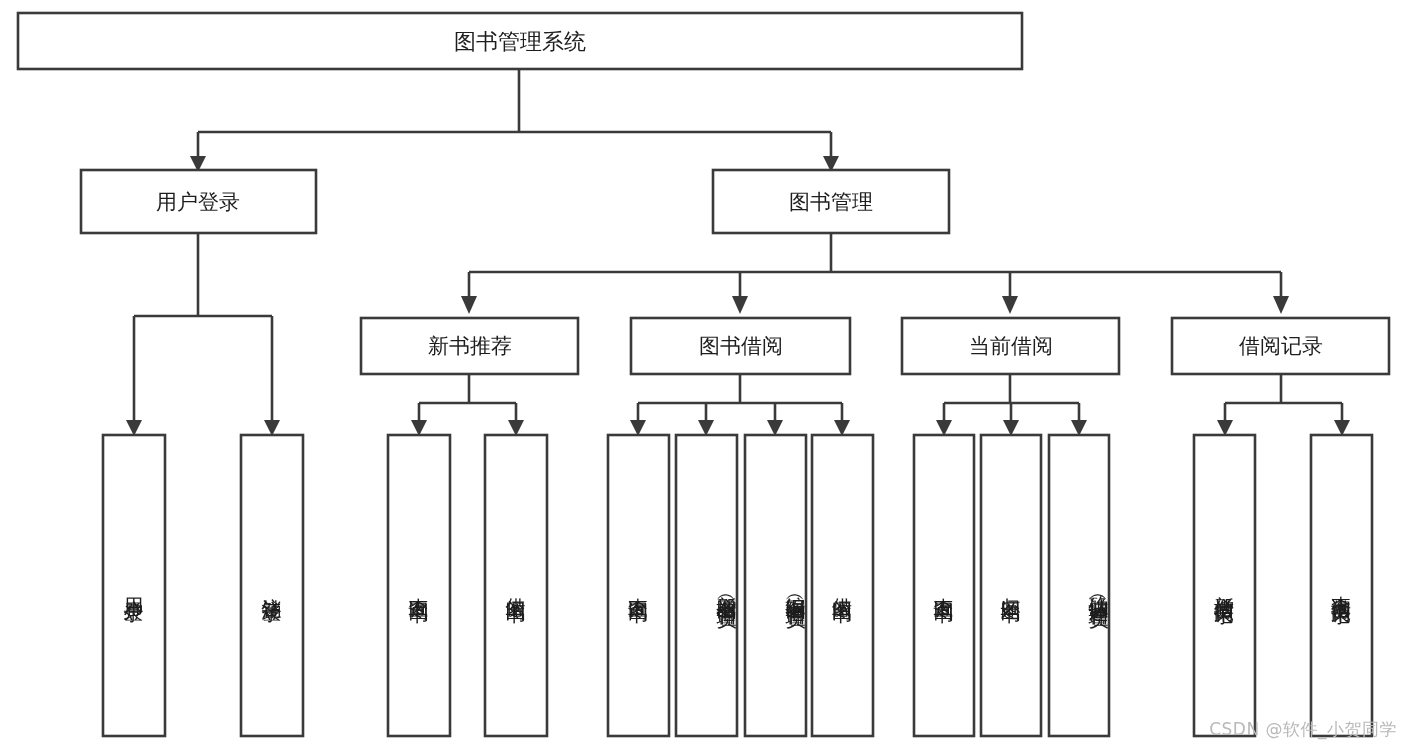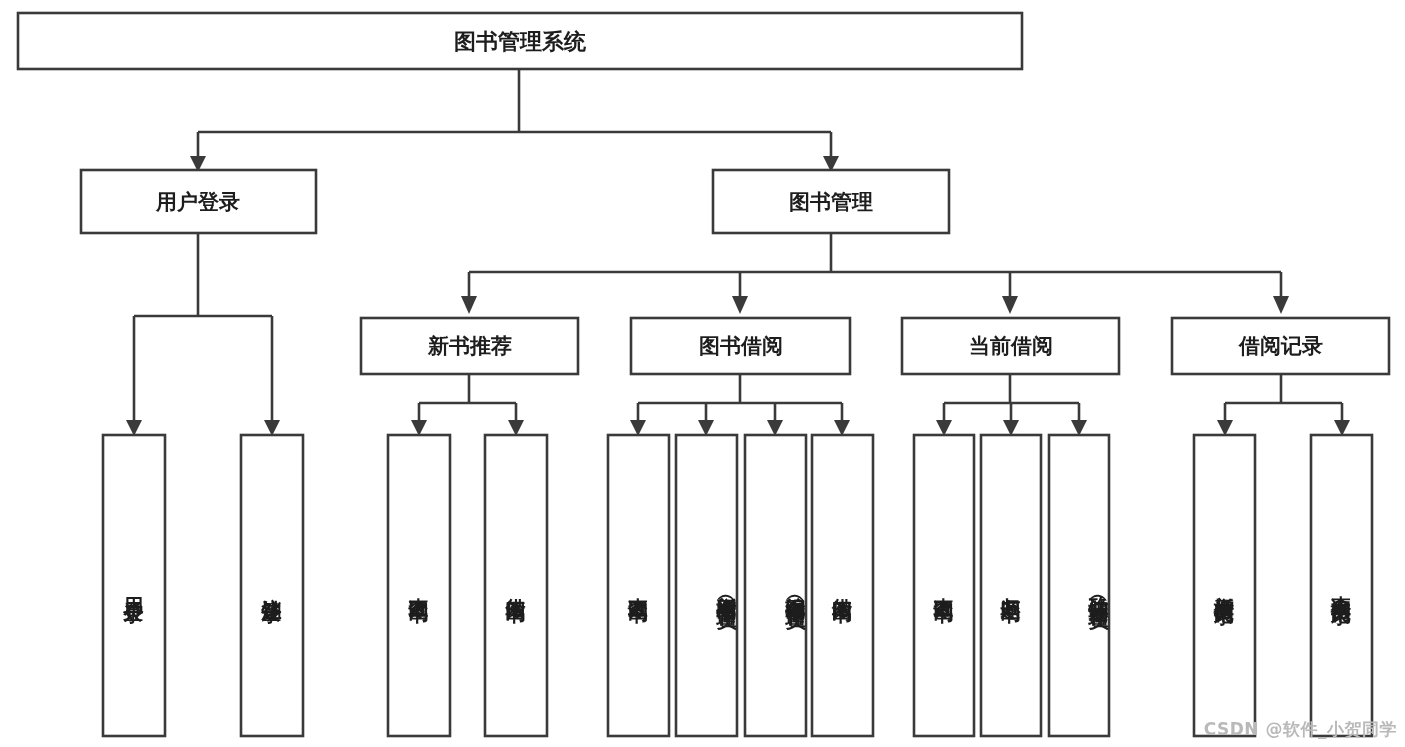--- a/index.html
+++ b/index.html
@@ -11,21 +11,20 @@
     width: 1405px;
     height: 747px;
     font-family: "DejaVu Sans", "Liberation Sans", sans-serif;
     overflow: hidden;
   }
   #diagram-root {
     position: relative;
     width: 1405px;
     height: 747px;
     background: #ffffff;
-    font-weight: bold;
   }
   svg.diagram-svg {
     position: absolute;
     top: 0;
     left: 0;
     width: 1405px;
     height: 747px;
   }
   .node-box {
     fill: #ffffff;

